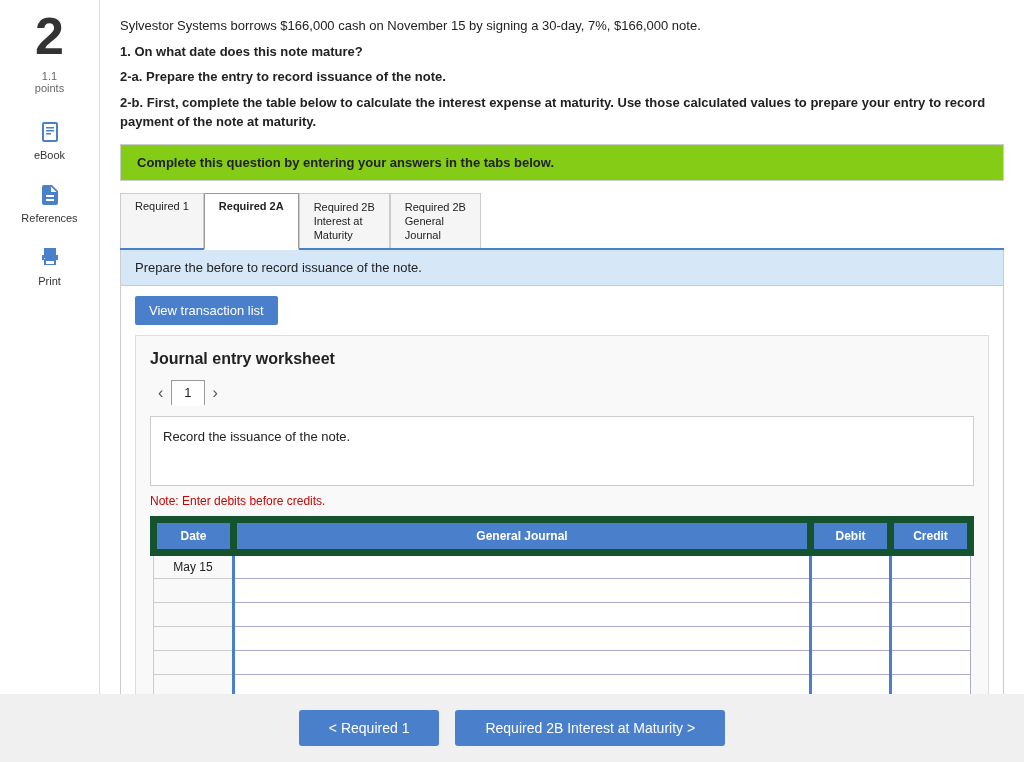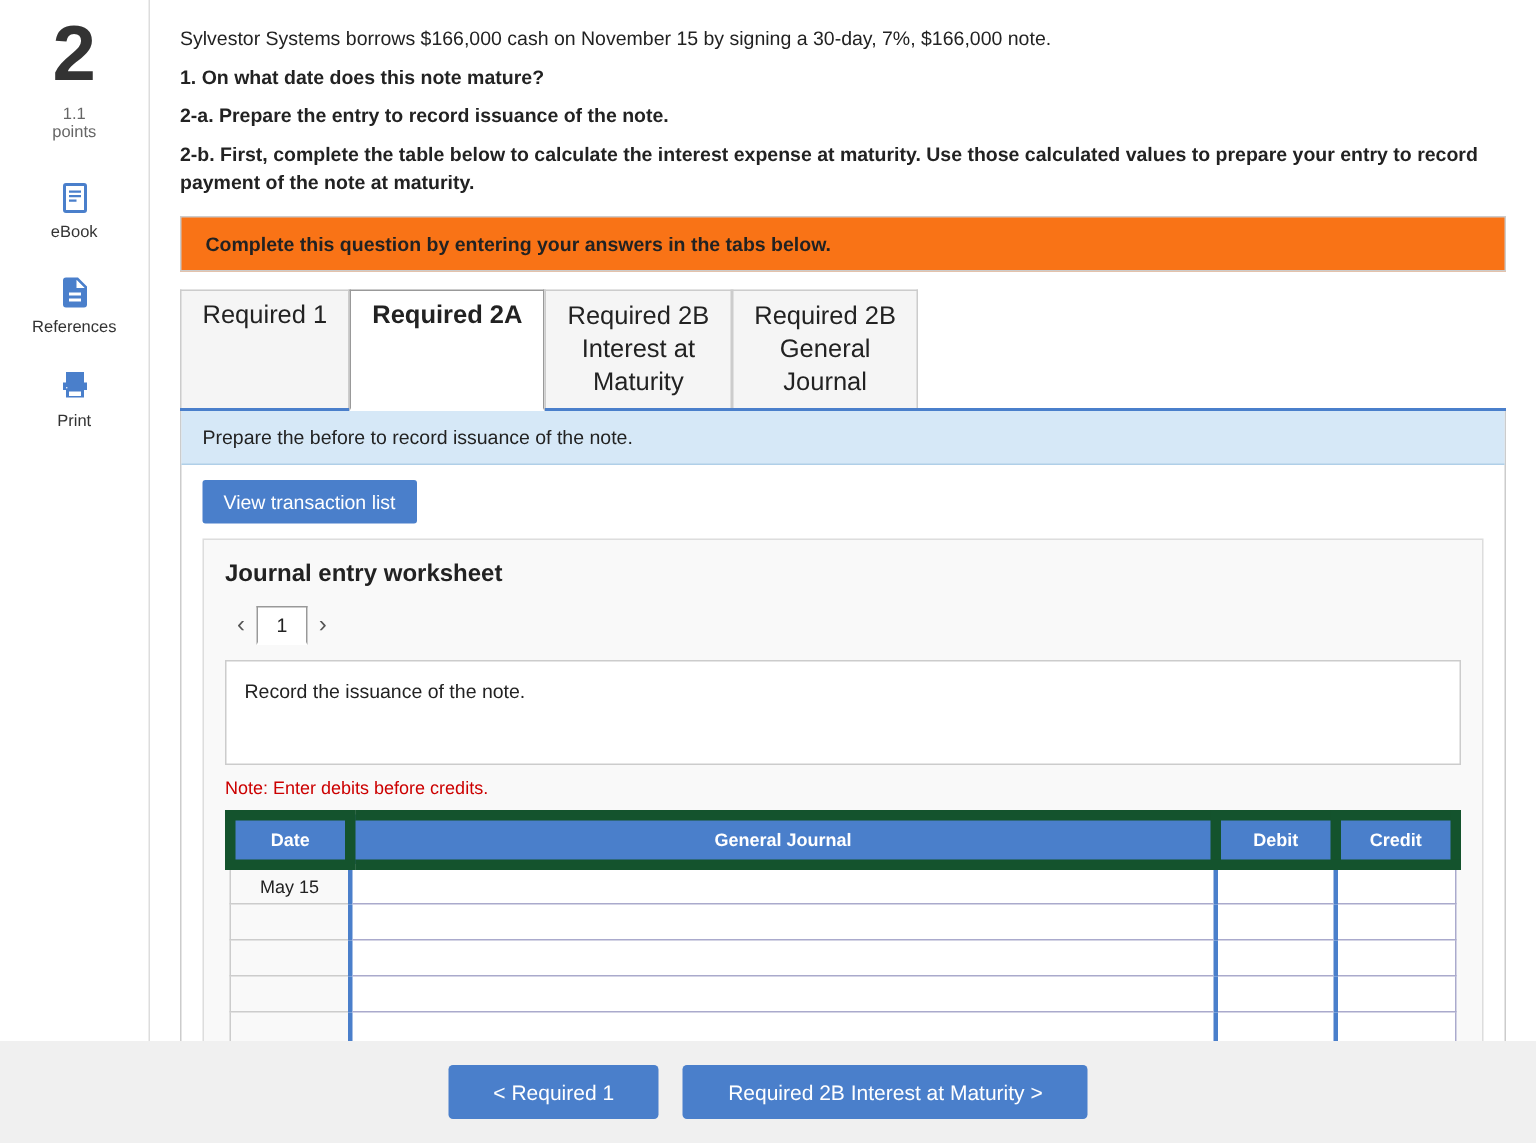--- a/index.html
+++ b/index.html
@@ -49,42 +49,42 @@
       padding: 16px 20px;
       overflow-y: auto;
     }
 
     .problem-text { margin-bottom: 12px; line-height: 1.5; }
     .problem-text p { margin-bottom: 6px; }
     .problem-text strong { font-weight: bold; }
 
     
     .instructions-box {
-      background: #f97316;
+      background: #84cc16;
       border: 1px solid #ccc;
       padding: 10px 16px;
       margin-bottom: 12px;
       font-weight: bold;
       font-size: 13px;
     }
 
     
     .tabs-container {
       display: flex;
       border-bottom: 2px solid #4a7fcb;
       margin-bottom: 0;
     }
     .tab {
       padding: 6px 14px;
       border: 1px solid #ccc;
       border-bottom: none;
       background: #f5f5f5;
       cursor: pointer;
-      font-size: 17px;
-      text-align: center;
+      font-size: 11px;
+      text-align: left;
       min-width: 80px;
     }
     .tab.active {
       background: #fff;
       border-bottom: 2px solid #fff;
       margin-bottom: -2px;
       font-weight: bold;
       border: 1px solid #999;
       border-bottom: 2px solid #fff;
     }

